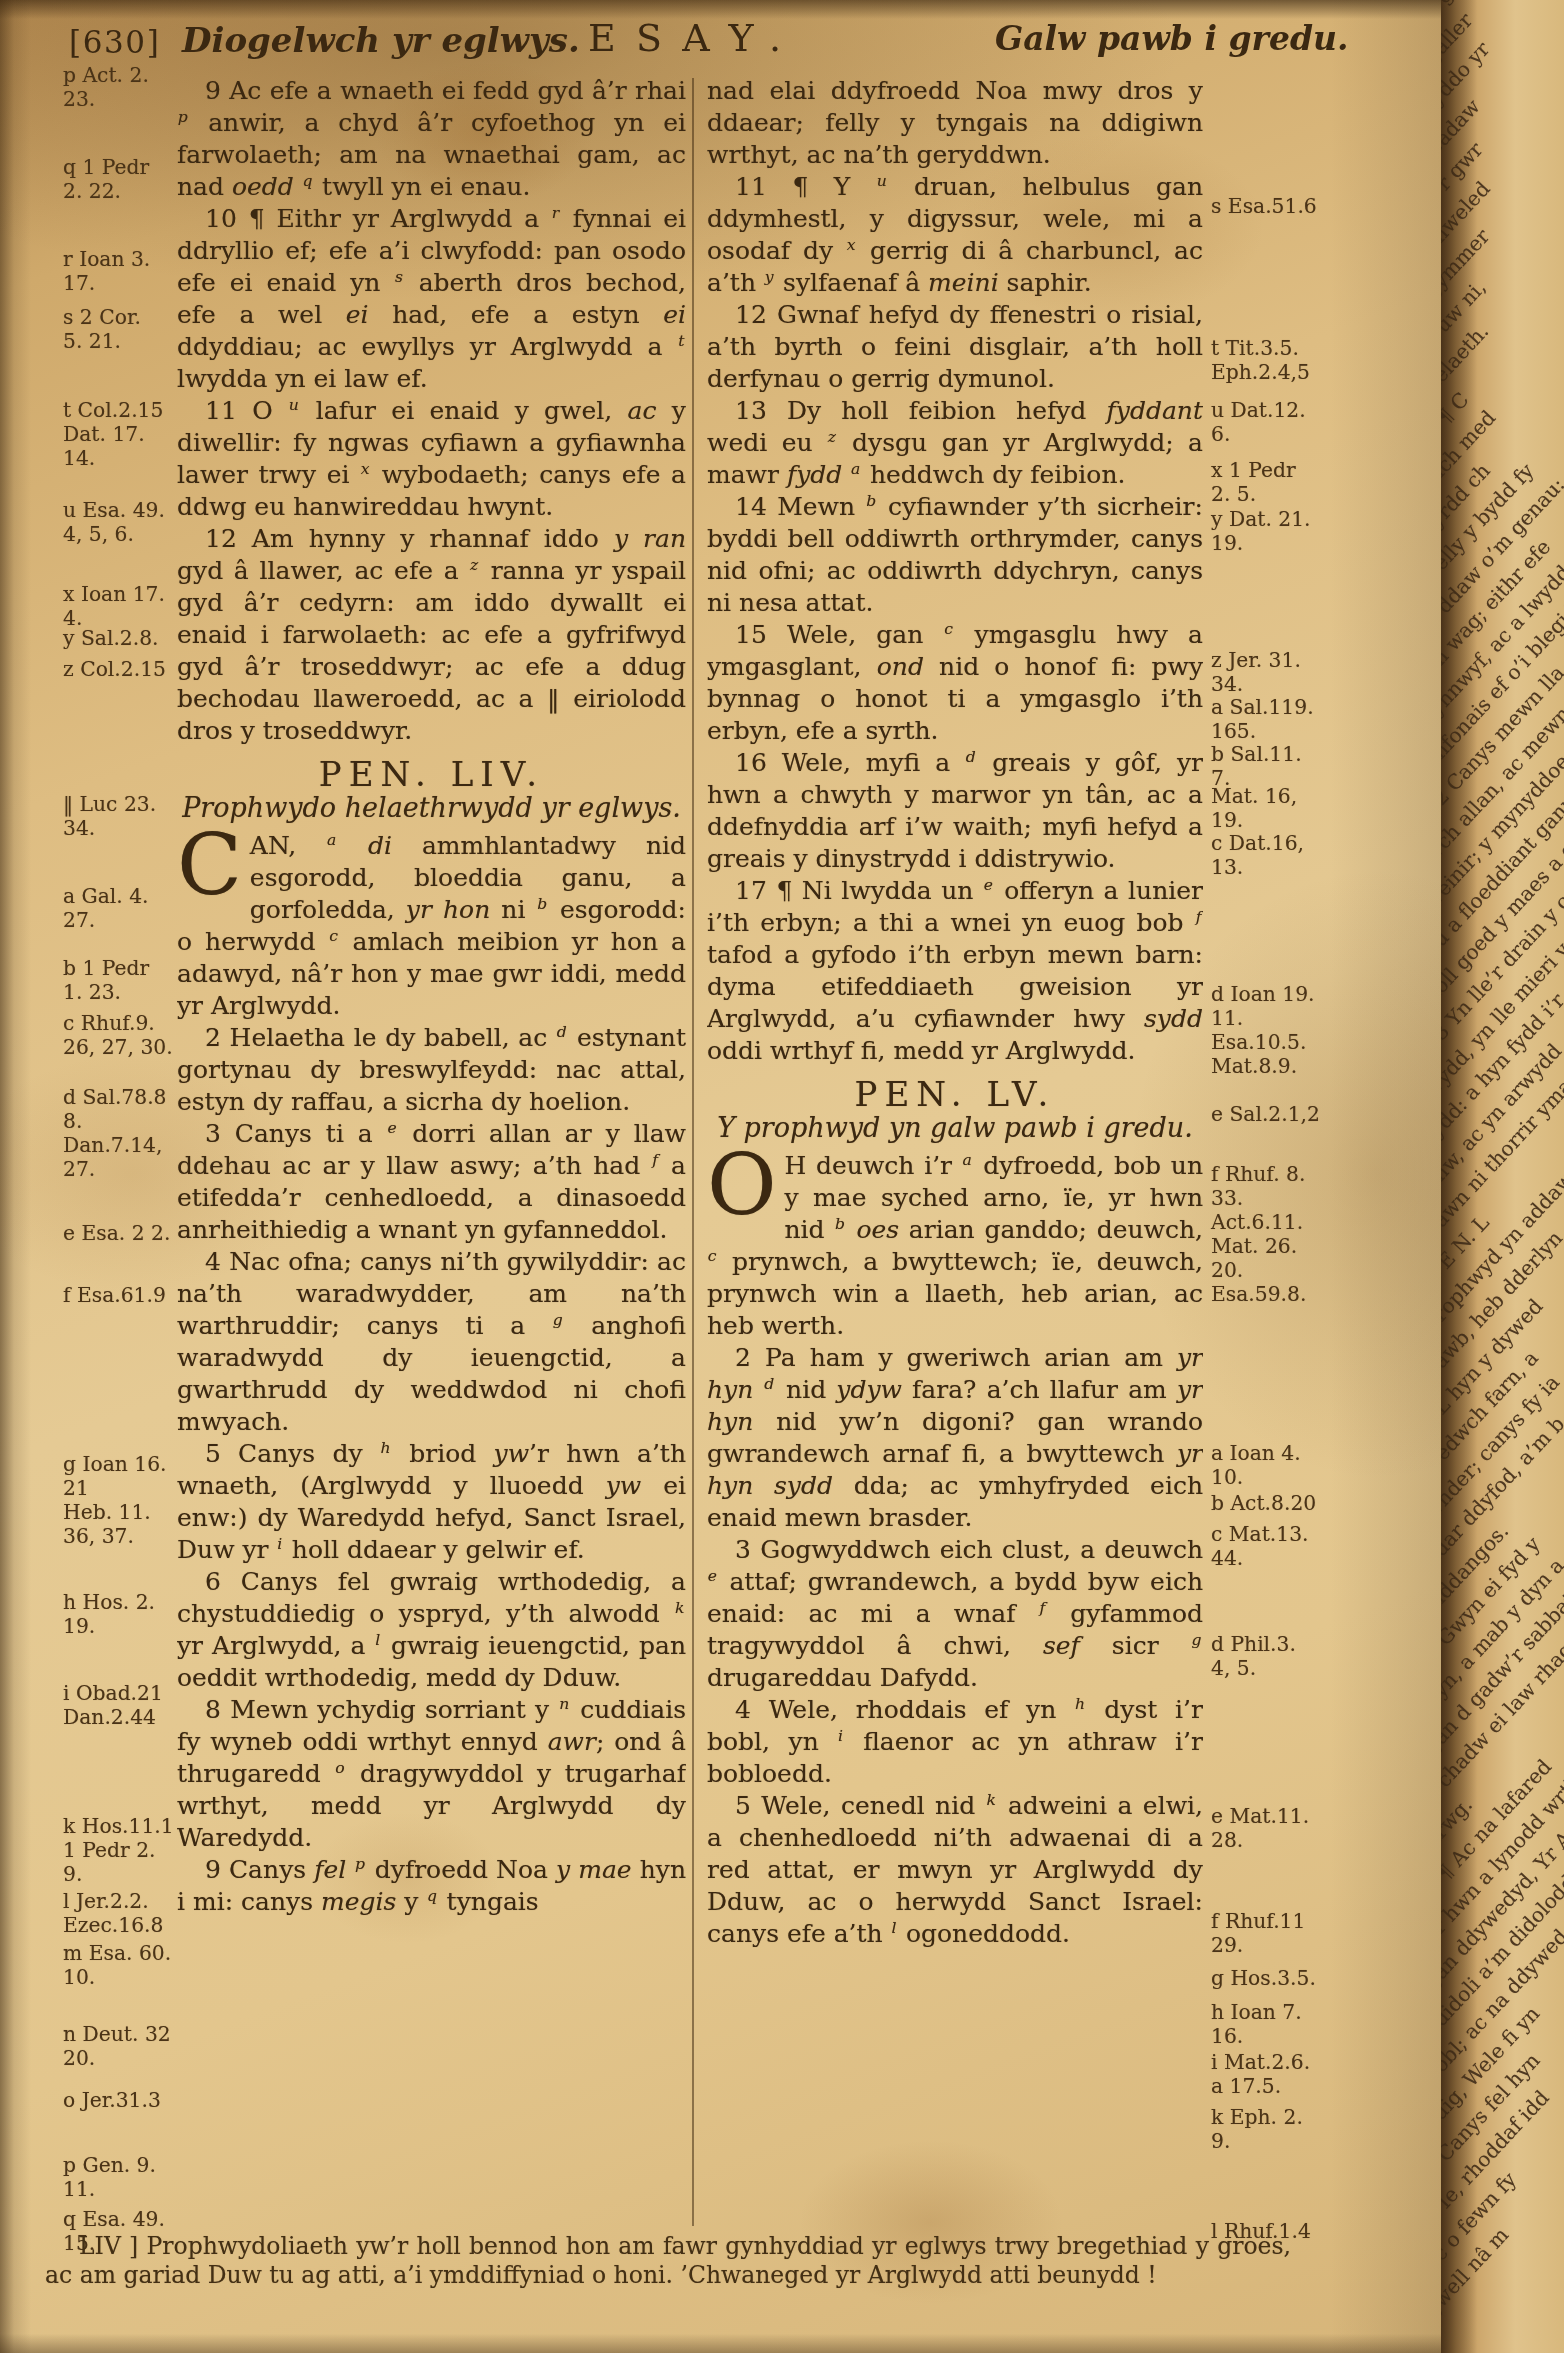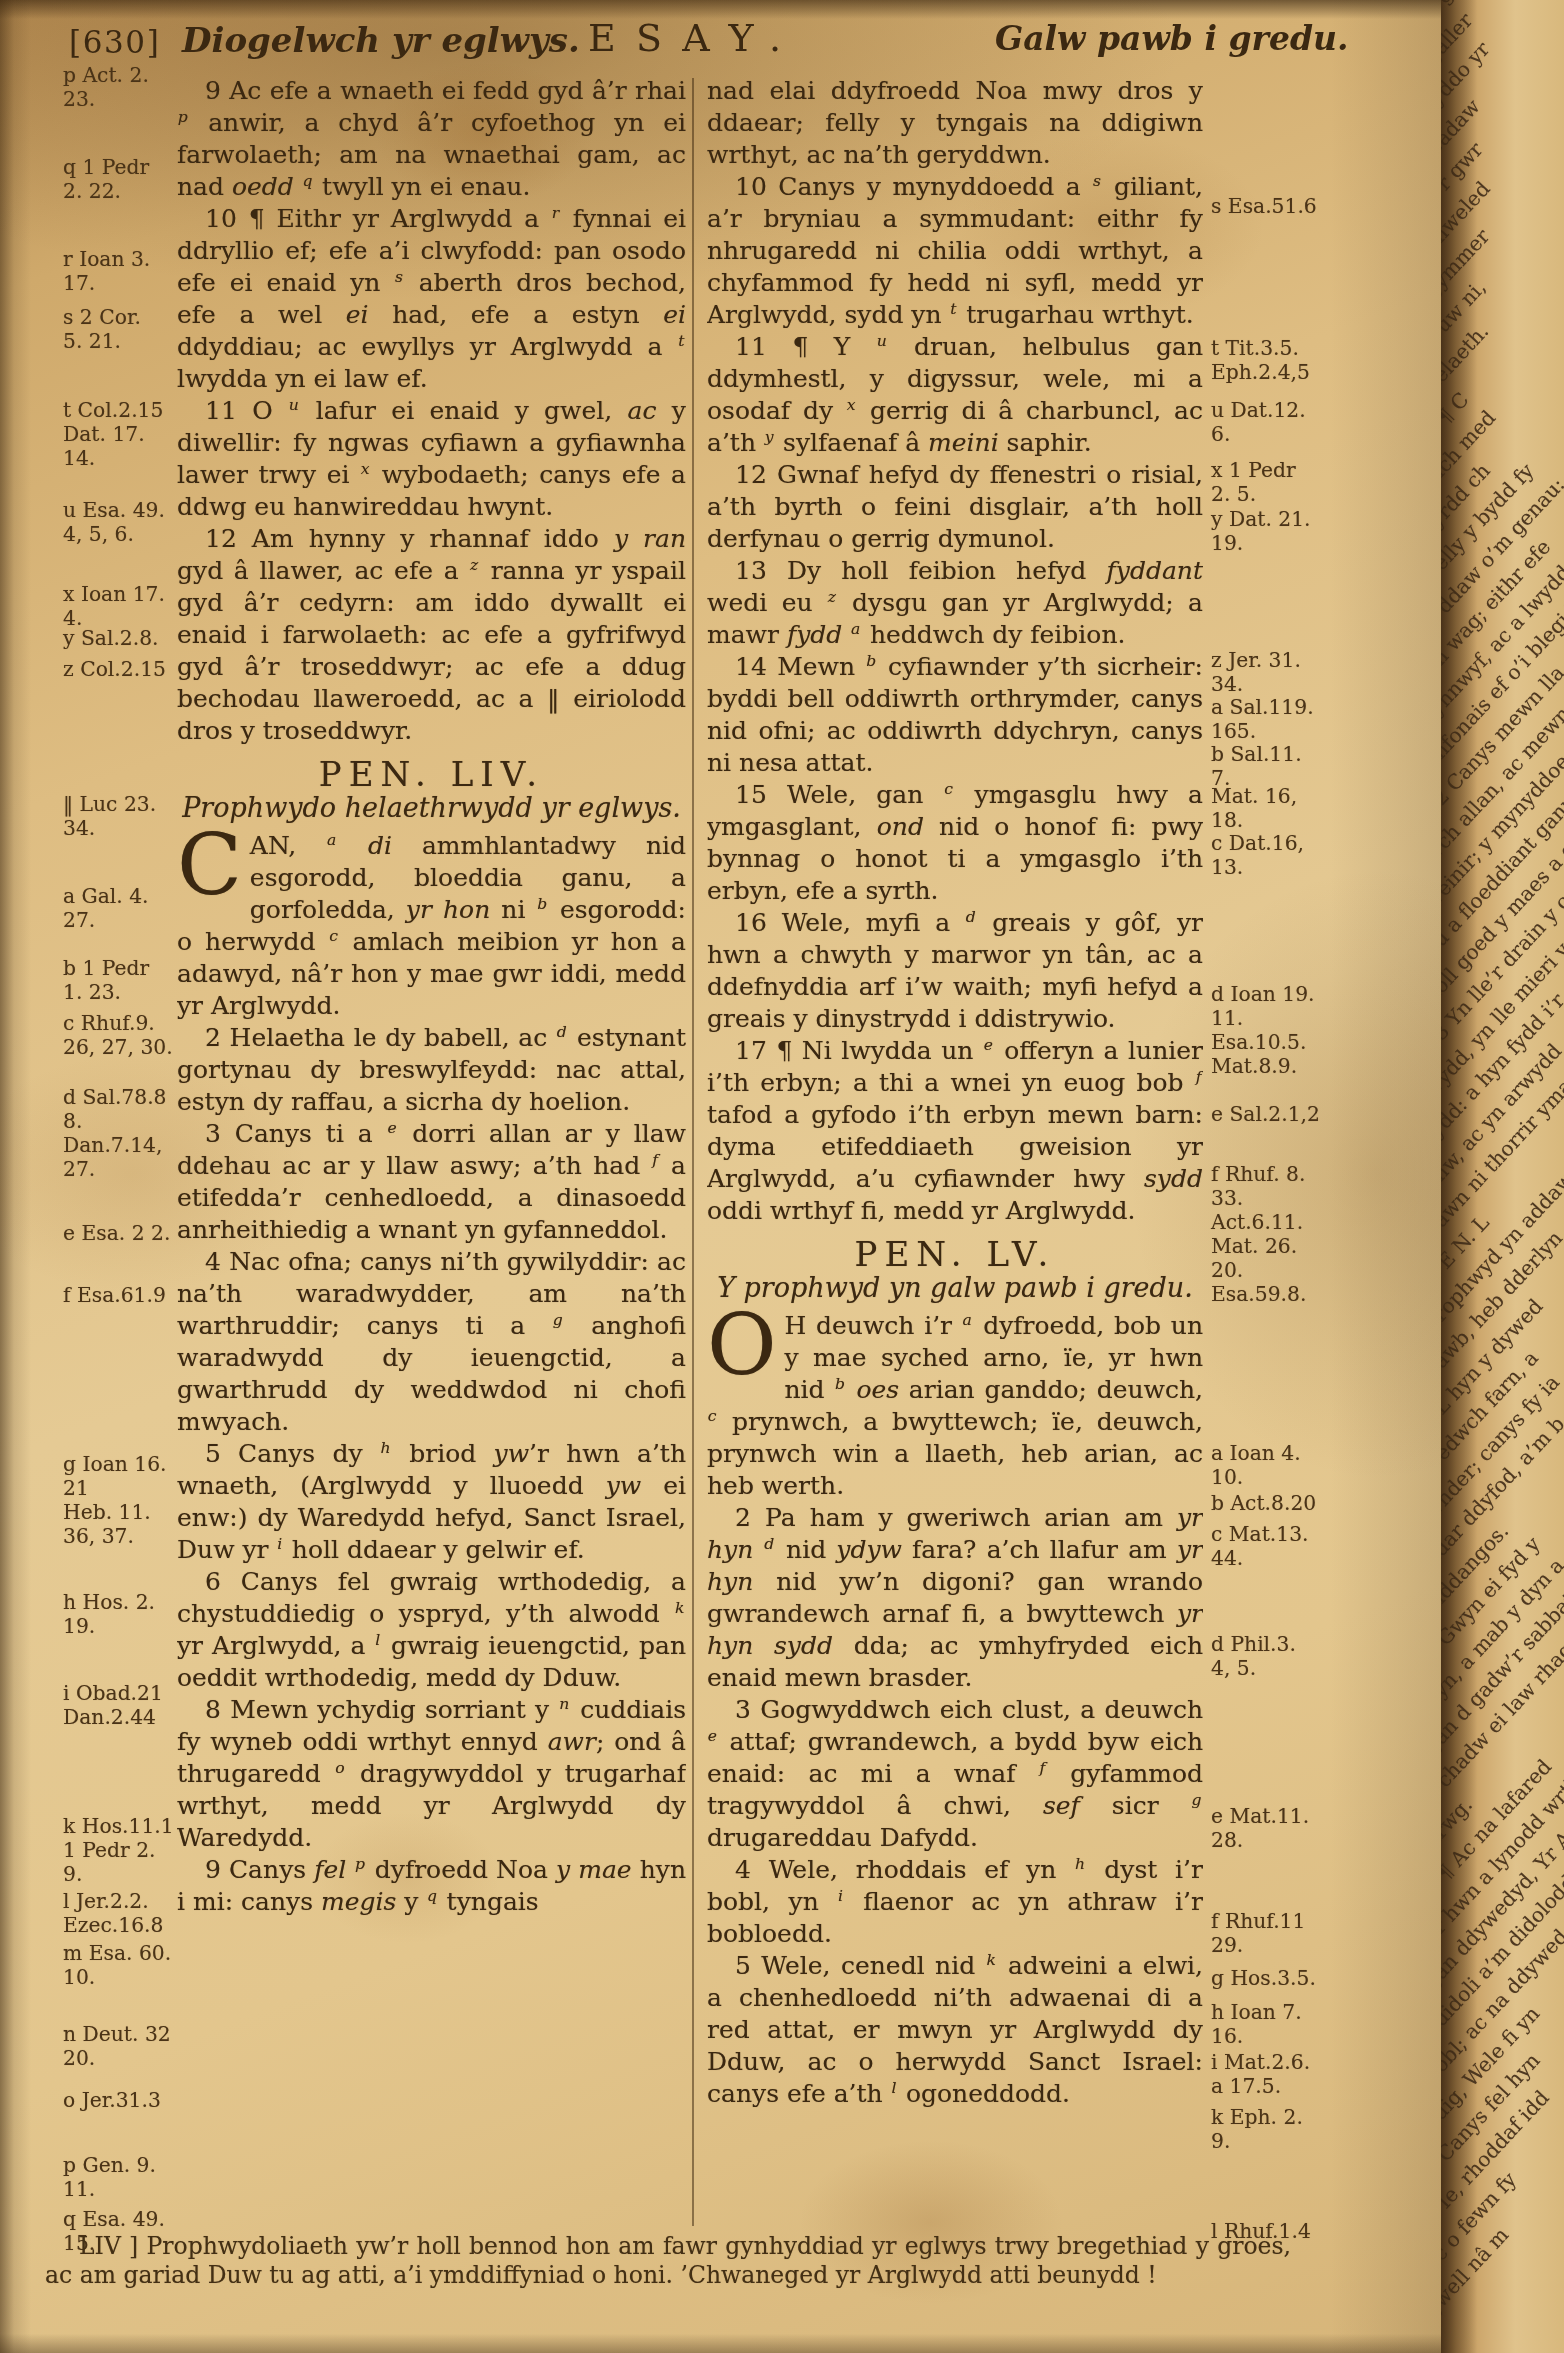--- a/index.html
+++ b/index.html
@@ -160,21 +160,20 @@
         <p class="verse">6 Canys fel gwraig wrthodedig, a chystuddiedig o yspryd, y’th alwodd <sup>k</sup> yr Arglwydd, a <sup>l</sup> gwraig ieuengctid, pan oeddit wrthodedig, medd dy Dduw.</p>
         <p class="verse">8 Mewn ychydig sorriant y <sup>n</sup> cuddiais fy wyneb oddi wrthyt ennyd <i>awr</i>; ond â thrugaredd <sup>o</sup> dragywyddol y trugarhaf wrthyt, medd yr Arglwydd dy Waredydd.</p>
         <p class="verse">9 Canys <i>fel</i> <sup>p</sup> dyfroedd Noa <i>y mae</i> hyn i mi: canys <i>megis</i> y <sup>q</sup> tyngais</p>
       </div>
   </div>
 
   <div class="col rightcol">
     <p class="verse cont">nad elai ddyfroedd Noa mwy dros y ddaear; felly y tyngais na ddigiwn wrthyt, ac na’th geryddwn.</p>
     <div>
 
-    <p class="verse">10 Canys y mynyddoedd a <sup>s</sup> giliant, a’r bryniau a symmudant: eithr fy nhrugaredd ni chilia oddi wrthyt, a chyfammod fy hedd ni syfl, medd yr Arglwydd, sydd yn <sup>t</sup> trugarhau wrthyt.</p>
         <p class="verse">11 ¶ Y <sup>u</sup> druan, helbulus gan ddymhestl, y digyssur, wele, mi a osodaf dy <sup>x</sup> gerrig di â charbuncl, ac a’th <sup>y</sup> sylfaenaf â <i>meini</i> saphir.</p>
         <p class="verse">12 Gwnaf hefyd dy ffenestri o risial, a’th byrth o feini disglair, a’th holl derfynau o gerrig dymunol.</p>
         <p class="verse">13 Dy holl feibion hefyd <i>fyddant</i> wedi eu <sup>z</sup> dysgu gan yr Arglwydd; a mawr <i>fydd</i> <sup>a</sup> heddwch dy feibion.</p>
         <p class="verse">14 Mewn <sup>b</sup> cyfiawnder y’th sicrheir: byddi bell oddiwrth orthrymder, canys nid ofni; ac oddiwrth ddychryn, canys ni nesa attat.</p>
         <p class="verse">15 Wele, gan <sup>c</sup> ymgasglu hwy a ymgasglant, <i>ond</i> nid o honof fi: pwy bynnag o honot ti a ymgasglo i’th erbyn, efe a syrth.</p>
         <p class="verse">16 Wele, myfi a <sup>d</sup> greais y gôf, yr hwn a chwyth y marwor yn tân, ac a ddefnyddia arf i’w waith; myfi hefyd a greais y dinystrydd i ddistrywio.</p>
         <p class="verse">17 ¶ Ni lwydda un <sup>e</sup> offeryn a lunier i’th erbyn; a thi a wnei yn euog bob <sup>f</sup> tafod a gyfodo i’th erbyn mewn barn: dyma etifeddiaeth gweision yr Arglwydd, a’u cyfiawnder hwy <i>sydd</i> oddi wrthyf fi, medd yr Arglwydd.</p>
       </div>
     <h2 class="pen">PEN. LV.</h2>
     <div class="arg">Y prophwyd yn galw pawb i gredu.</div>
@@ -199,21 +198,21 @@
 2. 5.</div>
       <div class="mnote" style="top: 507px;">y Dat. 21.
 19.</div>
       <div class="mnote" style="top: 648px;">z Jer. 31.
 34.</div>
       <div class="mnote" style="top: 695px;">a Sal.119.
 165.</div>
       <div class="mnote" style="top: 742px;">b Sal.11.
 7.</div>
       <div class="mnote" style="top: 784px;">Mat. 16,
-18.</div>
+19.</div>
       <div class="mnote" style="top: 831px;">c Dat.16,
 13.</div>
       <div class="mnote" style="top: 982px;">d Ioan 19.
 11.
 Esa.10.5.
 Mat.8.9.</div>
       <div class="mnote" style="top: 1102px;">e Sal.2.1,2</div>
       <div class="mnote" style="top: 1162px;">f Rhuf. 8.
 33.
 Act.6.11.

